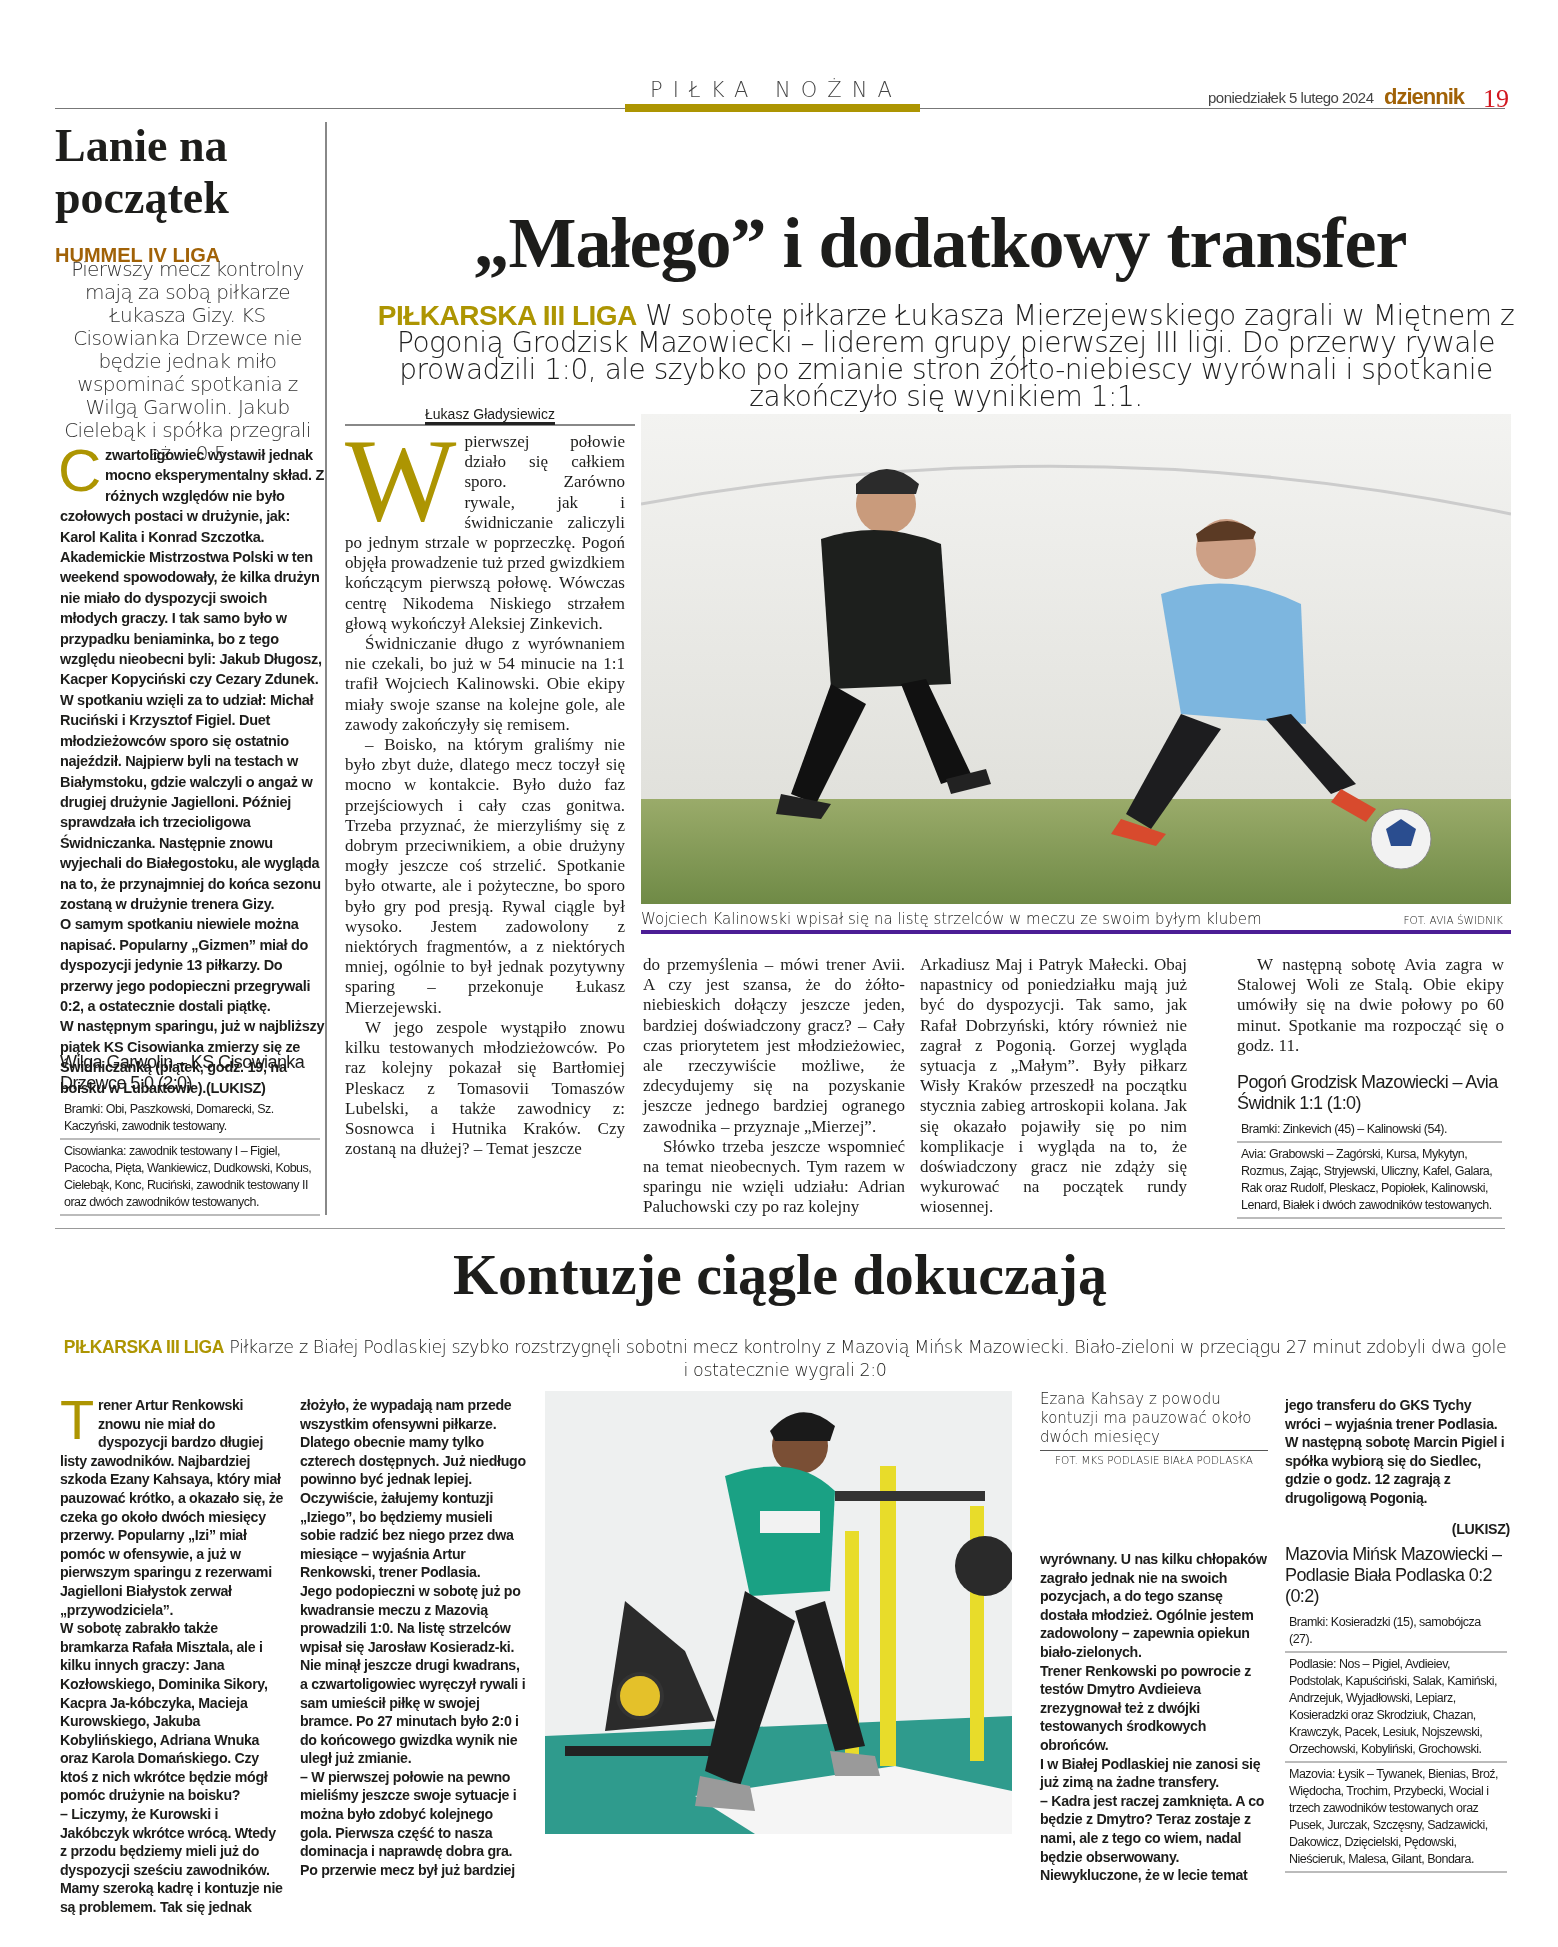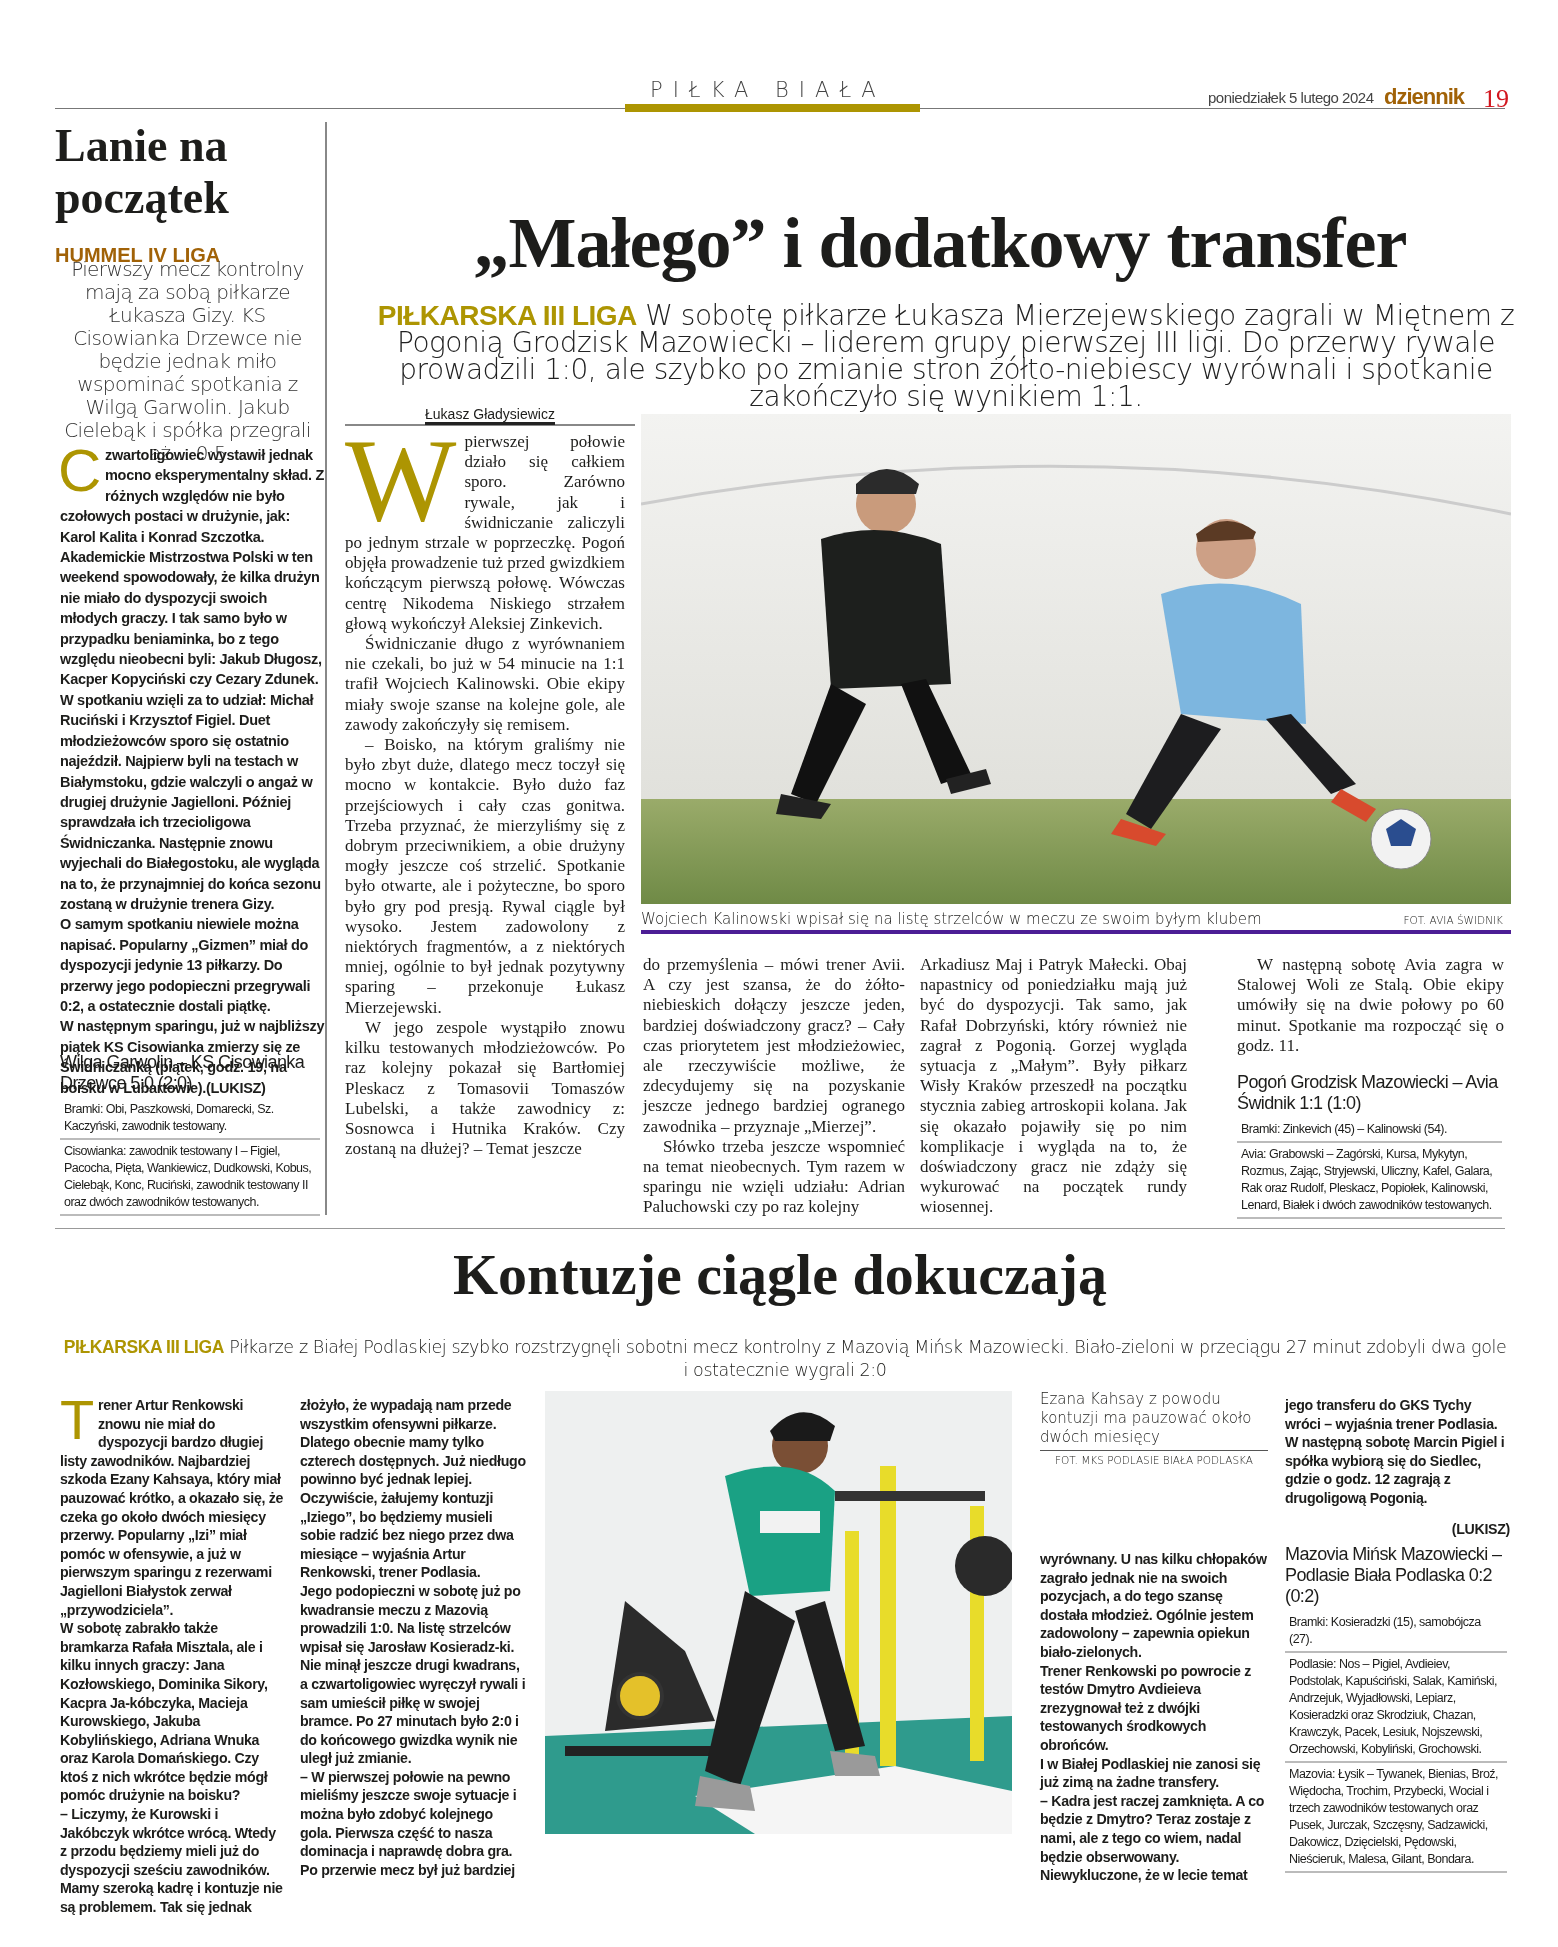--- a/index.html
+++ b/index.html
@@ -73,21 +73,21 @@
 
     .photo2 { left: 545px; top: 1391px; width: 467px; height: 443px; overflow: hidden; }
     .caption2 { left: 1040px; top: 1390px; width: 228px; font-family: "DejaVu Sans", sans-serif; font-weight: 200; font-size: 15px; line-height: 19px; }
     .caption2 .rule { border-top: 1px solid #555; margin-top: 3px; }
     .credit2 { font-size: 10.5px; text-align: center; }
     .score3 { left: 1285px; top: 1544px; width: 222px; }
   </style>
 </head>
 <body>
 
-<div class="abs section-label">PIŁKA BIAŁA</div>
+<div class="abs section-label">PIŁKA NOŻNA</div>
 <div class="abs top-rule"></div>
 <div class="abs section-bar"></div>
 <div class="abs date">poniedziałek 5 lutego 2024</div>
 <div class="abs brand">dziennik</div>
 <div class="abs page-num">19</div>
 
 <div class="abs vsep"></div>
 <h2 class="abs side-title">Lanie na początek</h2>
 <div class="abs side-kicker">HUMMEL IV LIGA</div>
 <div class="abs side-lede">Pierwszy mecz kontrolny mają za sobą piłkarze Łukasza Gizy. KS Cisowianka Drzewce nie będzie jednak miło wspominać spotkania z Wilgą Garwolin. Jakub Cielebąk i spółka przegrali aż… 0:5</div>

